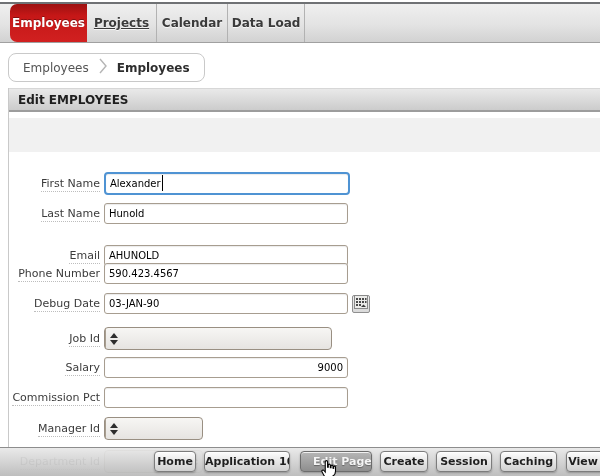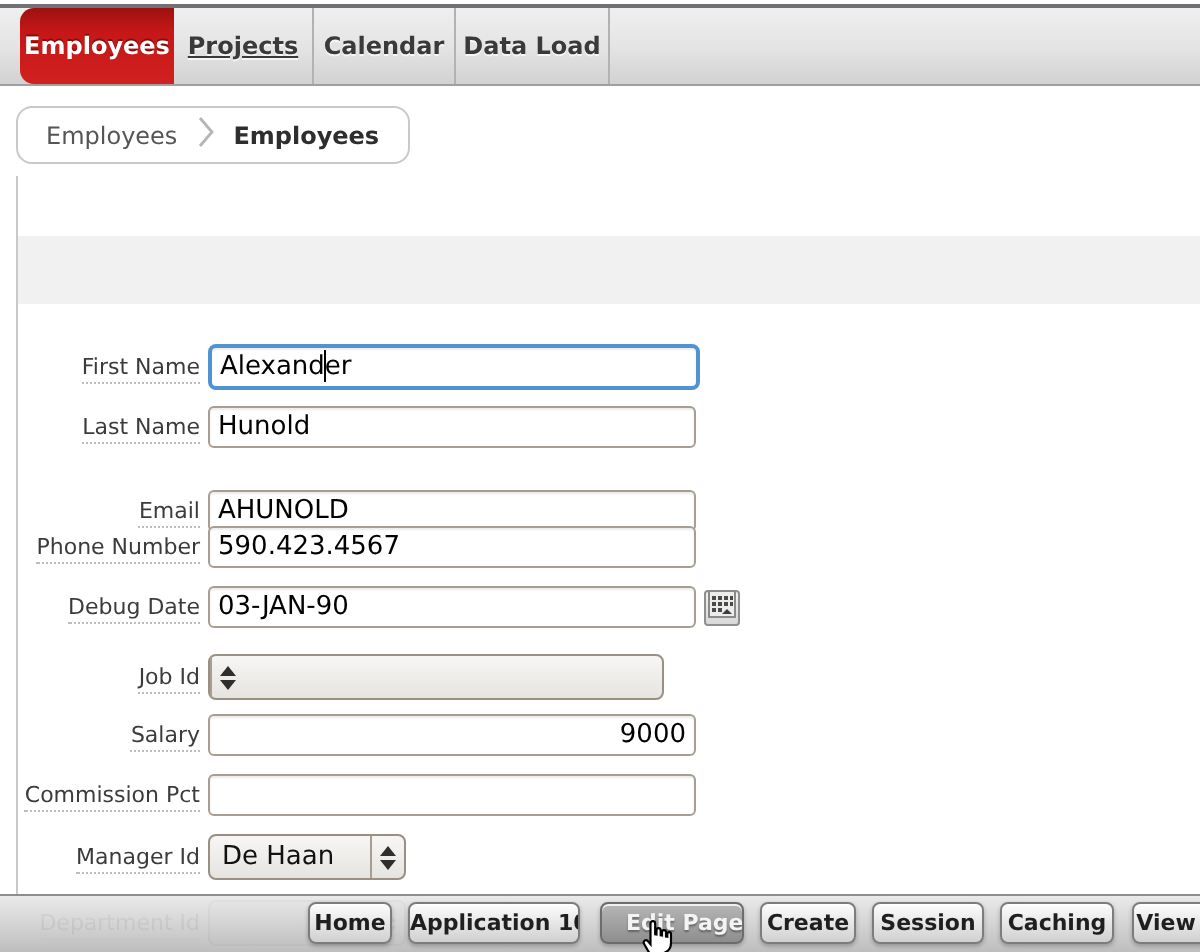--- a/index.html
+++ b/index.html
@@ -45,21 +45,21 @@
     display:flex;align-items:center;padding-left:10px;
     font-size:12px;font-weight:bold;color:#1f1f1f;
   }
   .region-subband{position:absolute;top:118px;left:9px;width:591px;height:34px;background:#f1f1f1;}
   
   .frow{position:absolute;left:10px;height:23px;display:flex;align-items:center;}
   .lbl{width:90px;text-align:right;margin-right:4px;font-size:11px;color:#3b3b3b;white-space:nowrap;}
   .lbl span{border-bottom:1px dotted #bdbdbd;padding-bottom:1px;}
   .tinput{
     width:244px;height:21px;box-sizing:border-box;border:1px solid #a79d90;border-radius:3px;
-    padding:0 4px;font-family:inherit;font-size:13px;color:#000;background:#fff;
+    padding:0 4px;font-family:inherit;font-size:10px;color:#000;background:#fff;
     box-shadow:inset 0 1px 1px rgba(0,0,0,.08);
   }
   .tinput.focused{width:246px;height:23px;border:2px solid #4f93d3;border-radius:4px;}
   .tinput.num{text-align:right;}
   .caret{position:absolute;left:152px;top:3px;width:1px;height:16px;background:#000;}
   .selectbox{
     height:23px;box-sizing:border-box;border:1px solid #998f82;border-radius:4px;
     background:linear-gradient(180deg,#f7f6f4,#e6e4e1);display:flex;align-items:center;
     font-size:13px;color:#111;cursor:pointer;
   }
@@ -118,20 +118,23 @@
   <div class="breadcrumb">
     <span class="crumb">Employees</span>
     <span>
       <svg width="10" height="20" viewBox="0 0 10 20">
           <polyline points="2,3 8,10 2,17" fill="none" stroke="#b5b5b5" stroke-width="1.4"></polyline>
         </svg>
     </span>
     <span class="crumb current">Employees</span>
   </div>
 
+  <div class="region-header">
+    <span>Edit EMPLOYEES</span>
+  </div>
   <div class="region-subband"></div>
   <div class="region-border"></div>
 
   <div class="frow" style="top:172px;">
     <div class="lbl"><span>First Name</span></div>
     <input class="tinput focused" value="Alexander" style="">
     <div class="caret"></div>
   </div>
 
   <div class="frow" style="top:202px;">
@@ -190,21 +193,20 @@
   </div>
 
   <div class="frow" style="top:386px;">
     <div class="lbl"><span>Commission Pct</span></div>
     <input class="tinput" value="" style="">
   </div>
 
   <div class="frow" style="top:417px;">
     <div class="lbl"><span>Manager Id</span></div>
     <div class="selectbox" style="width:99px;">
-      <span class="val">De Haan</span>
       <span class="spin">
           <span class="arr-up"></span>
           <span class="arr-down"></span>
         </span>
     </div>
   </div>
 
   <div class="frow row-dept" style="top:450px;">
     <div class="lbl"><span>Department Id</span></div>
     <div class="selectbox" style="width:99px;">

